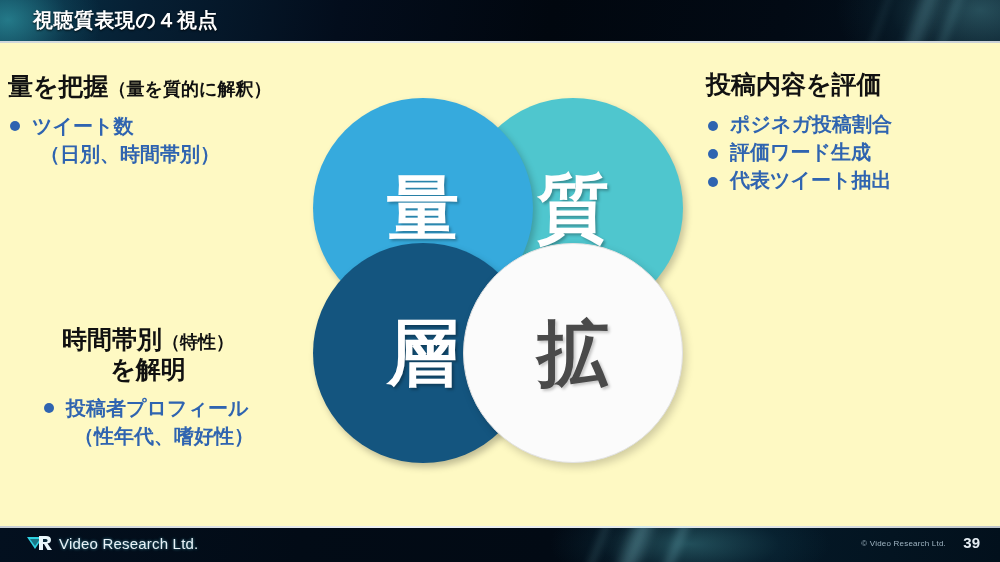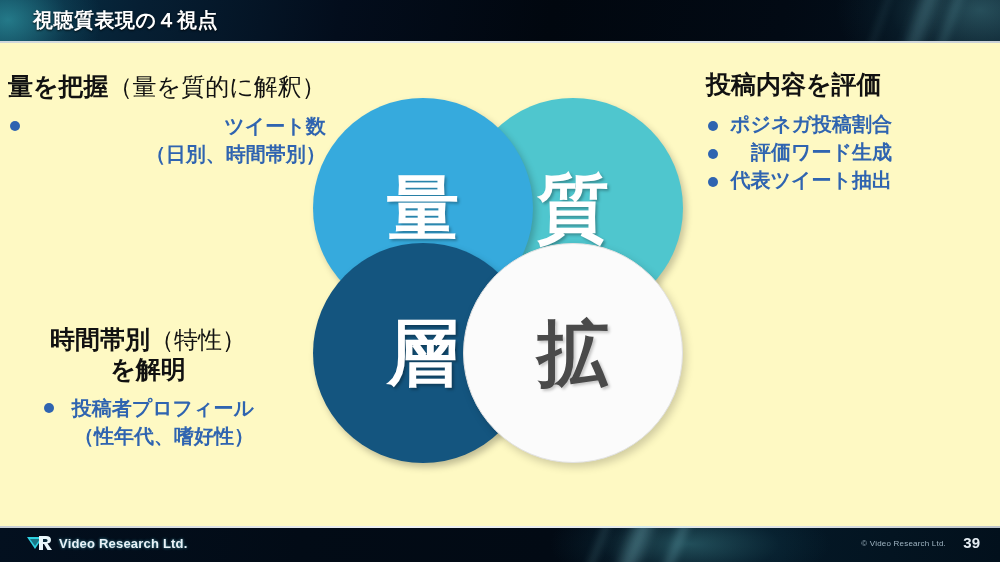--- a/index.html
+++ b/index.html
@@ -89,25 +89,25 @@
   }
   .c-kaku .glyph{color:#4a4a4a;text-shadow:2px 2px 3px rgba(0,0,0,.22);}
 
   
   .block{position:absolute;}
   .blk-head{
     color:#111111;font-weight:700;
     font-size:25px;line-height:1.18;
     white-space:nowrap;
   }
-  .blk-head .sub{font-size:24px;font-weight:400;}
+  .blk-head .sub{font-size:18px;font-weight:700;}
   .blk-head .ln{display:block;}
   .blk-head.center .ln{text-align:center;}
   ul.bullets{
-    list-style:none;margin:10px 0 0 0;padding:0;text-align:right;
+    list-style:none;margin:10px 0 0 0;padding:0;
   }
   ul.bullets li{
     position:relative;
     color:#2f64b0;
     font-size:20px;font-weight:700;
     line-height:1.42;
     padding-left:24px;
     white-space:nowrap;
   }
   ul.bullets li .dot{
@@ -143,21 +143,21 @@
   .ftr-rule{
     position:absolute;left:0;top:0;width:1000px;height:2px;
     background:linear-gradient(90deg,#c6ced5 0%,#eef1f3 40%,#dbe1e6 80%,#bcc4cb 100%);
   }
   .brand{
     position:absolute;left:26px;top:8px;
     display:flex;align-items:center;gap:5px;
   }
   .brand-mark{width:28px;height:18px;display:block;}
   .brand-text{
-    color:#e8f2f7;font-size:13px;font-weight:700;letter-spacing:.2px;
+    color:#e8f2f7;font-size:15px;font-weight:400;letter-spacing:.2px;
     text-shadow:0 0 3px rgba(90,200,220,.7);
     white-space:nowrap;
   }
   .copy{
     position:absolute;right:54px;top:13px;
     color:#9fb4c2;font-size:8px;letter-spacing:.2px;
     white-space:nowrap;
   }
   .pageno{
     position:absolute;right:20px;top:8px;

